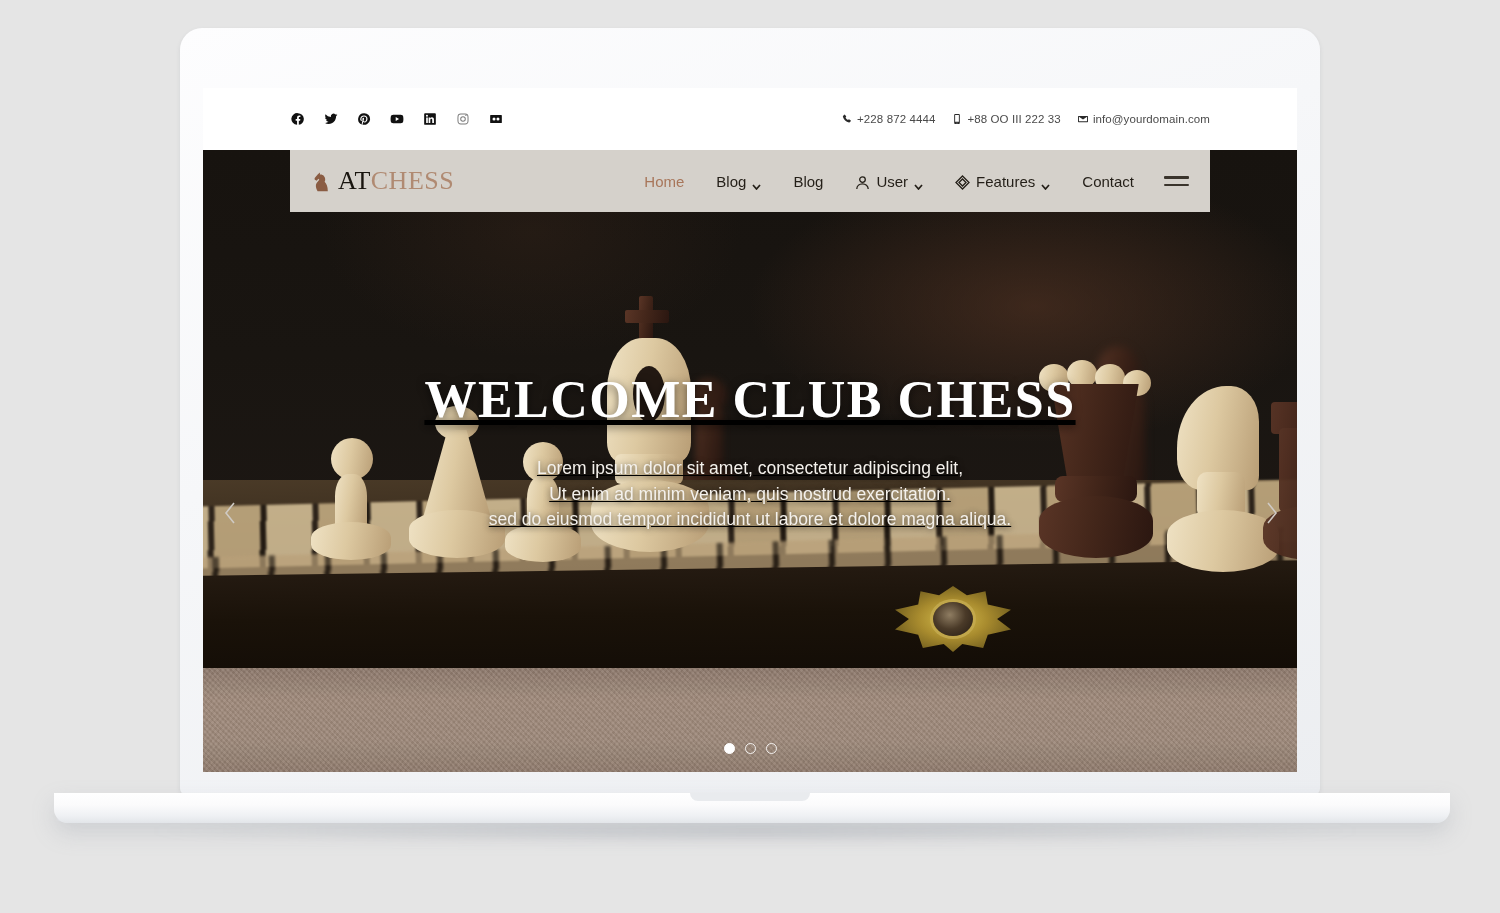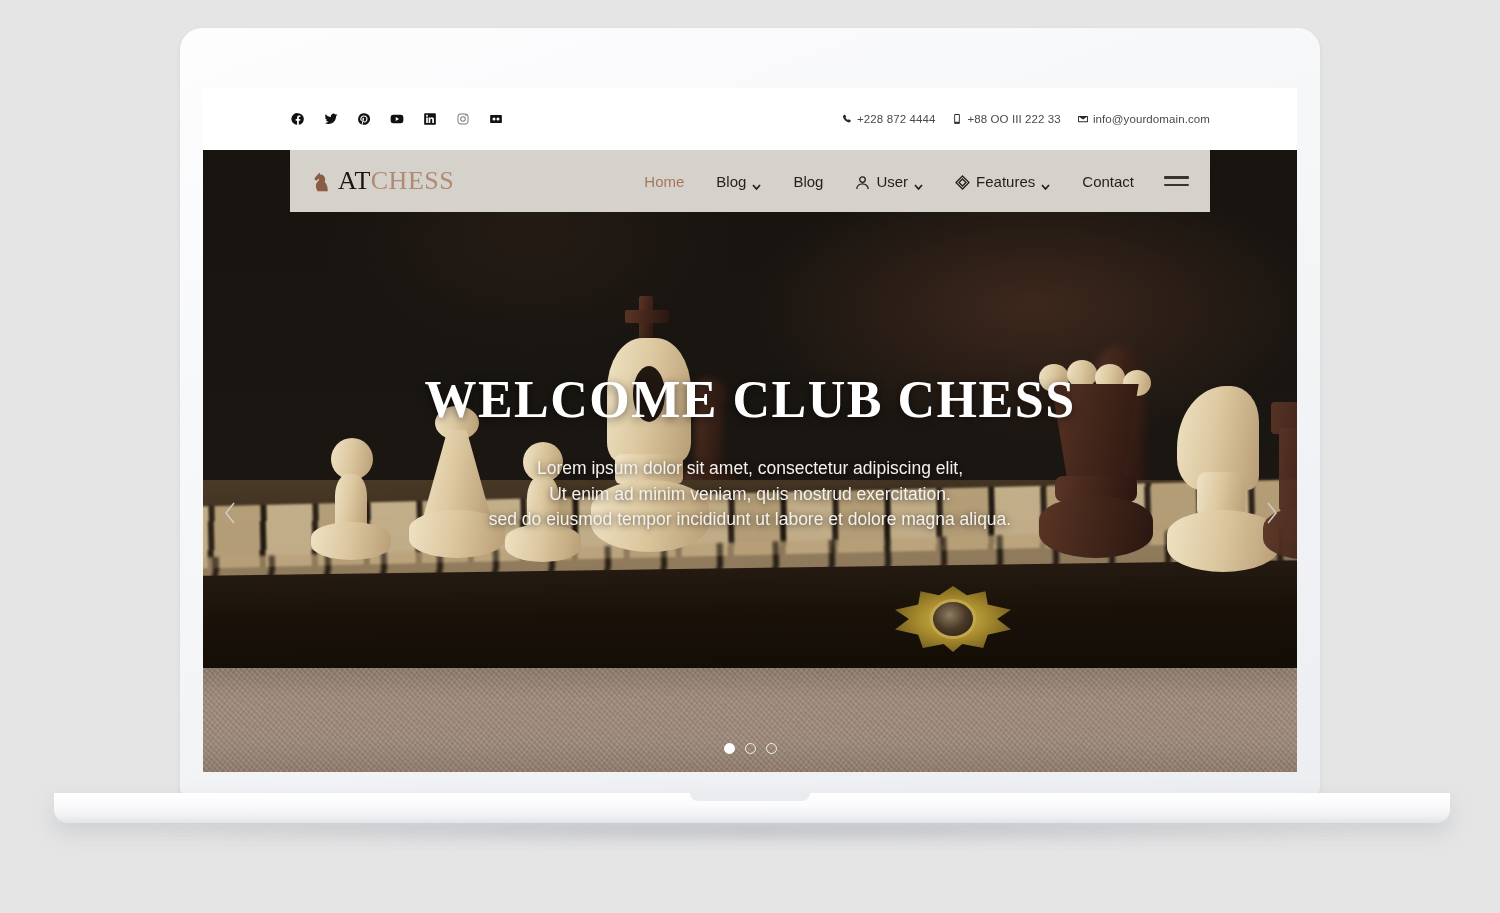--- a/index.html
+++ b/index.html
@@ -171,20 +171,21 @@
   .piece .body { position: absolute; }
   .piece .base { position: absolute; border-radius: 50% / 40%; }
   .lightwood { background: linear-gradient(100deg,#efe2c4 0%, #ddc9a1 45%, #b89d75 100%); }
   .darkwood  { background: linear-gradient(100deg,#5a3526 0%, #43261a 48%, #2a1610 100%); }
 
   
   #hero-content {
     position: absolute; left: 0; top: 0; width: 1094px; height: 480px;
     display: flex; flex-direction: column; align-items: center;
     text-align: center;
+    text-decoration: underline;
   }
   #hero-title {
     margin-top: 224px;
     font-family: "Liberation Serif", "DejaVu Serif", serif;
     font-size: 52px;
     letter-spacing: 1.5px;
     color: #ffffff;
     line-height: 1;
     text-shadow: 0 2px 10px rgba(0,0,0,.55);
     white-space: nowrap;

